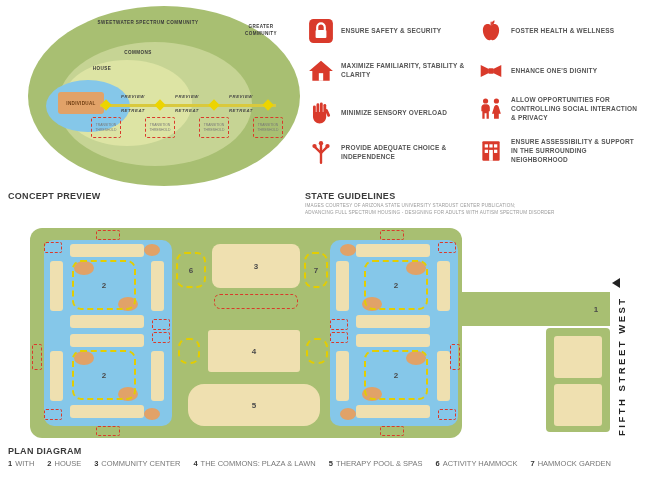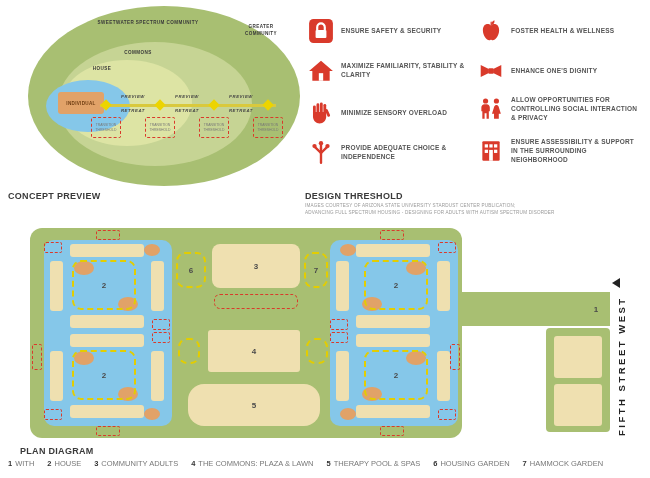--- a/index.html
+++ b/index.html
@@ -176,21 +176,21 @@
             <rect x="14.8" y="5.8" width="3" height="3"></rect>
             <rect x="6.2" y="10.8" width="3" height="3"></rect>
             <rect x="14.8" y="10.8" width="3" height="3"></rect>
             <rect x="10.3" y="11" width="3.4" height="10"></rect>
           </g>
         </svg>
     </span>
     <span class="glabel">ENSURE ASSESSIBILITY &amp; SUPPORT IN THE SURROUNDING NEIGHBORHOOD</span>
   </div>
 
-  <div class="abs h1" style="left:305px;top:191px">DESIGN THRESHOLD</div>
+  <div class="abs h1" style="left:305px;top:191px">STATE GUIDELINES</div>
   <div class="abs credit" style="left:305px;top:202px;width:340px">
     <div>IMAGES COURTESY OF ARIZONA STATE UNIVERSITY STARDUST CENTER PUBLICATION;</div>
     <div>ADVANCING FULL SPECTRUM HOUSING - DESIGNING FOR ADULTS WITH AUTISM SPECTRUM DISORDER</div>
   </div>
 
   <div class="abs" style="left:30px;top:228px;width:432px;height:210px;background:#a8bf72;border-radius:12px">
 
     <div class="abs" style="left:14px;top:12px;width:128px;height:186px;background:#85c7e9;border-radius:10px">
       <div class="abs house" style="left:4px;top:4px">
         <div class="abs tan" style="left:22px;top:0;width:74px;height:13px"></div>
@@ -280,45 +280,45 @@
     <div class="abs num" style="left:130px;top:9px;width:16px;height:16px">1</div>
   </div>
   <div class="abs" style="left:546px;top:328px;width:64px;height:104px;background:#a8bf72;border-radius:4px">
     <div class="abs tan" style="left:8px;top:8px;width:48px;height:42px"></div>
     <div class="abs tan" style="left:8px;top:56px;width:48px;height:42px"></div>
   </div>
 
   <div class="abs" style="left:612px;top:278px;width:0;height:0;border-top:5px solid transparent;border-bottom:5px solid transparent;border-right:8px solid #222"></div>
   <div class="abs street" style="left:616px;top:294px;height:142px">FIFTH STREET WEST</div>
 
-  <div class="abs h1" style="left:20px;top:446px">PLAN DIAGRAM</div>
+  <div class="abs h1" style="left:8px;top:446px">PLAN DIAGRAM</div>
   <div class="abs legend-row" style="left:8px;top:459px;width:638px">
     <span class="legend-item">
       <b>1</b>
       <span>WITH</span>
     </span>
     <span class="legend-item">
       <b>2</b>
       <span>HOUSE</span>
     </span>
     <span class="legend-item">
       <b>3</b>
-      <span>COMMUNITY ADULTS</span>
+      <span>COMMUNITY CENTER</span>
     </span>
     <span class="legend-item">
       <b>4</b>
       <span>THE COMMONS: PLAZA &amp; LAWN</span>
     </span>
     <span class="legend-item">
       <b>5</b>
       <span>THERAPY POOL &amp; SPAS</span>
     </span>
     <span class="legend-item">
       <b>6</b>
-      <span>HOUSING GARDEN</span>
+      <span>ACTIVITY HAMMOCK</span>
     </span>
     <span class="legend-item">
       <b>7</b>
       <span>HAMMOCK GARDEN</span>
     </span>
   </div>
 
 </div>
 
 </body></html>

